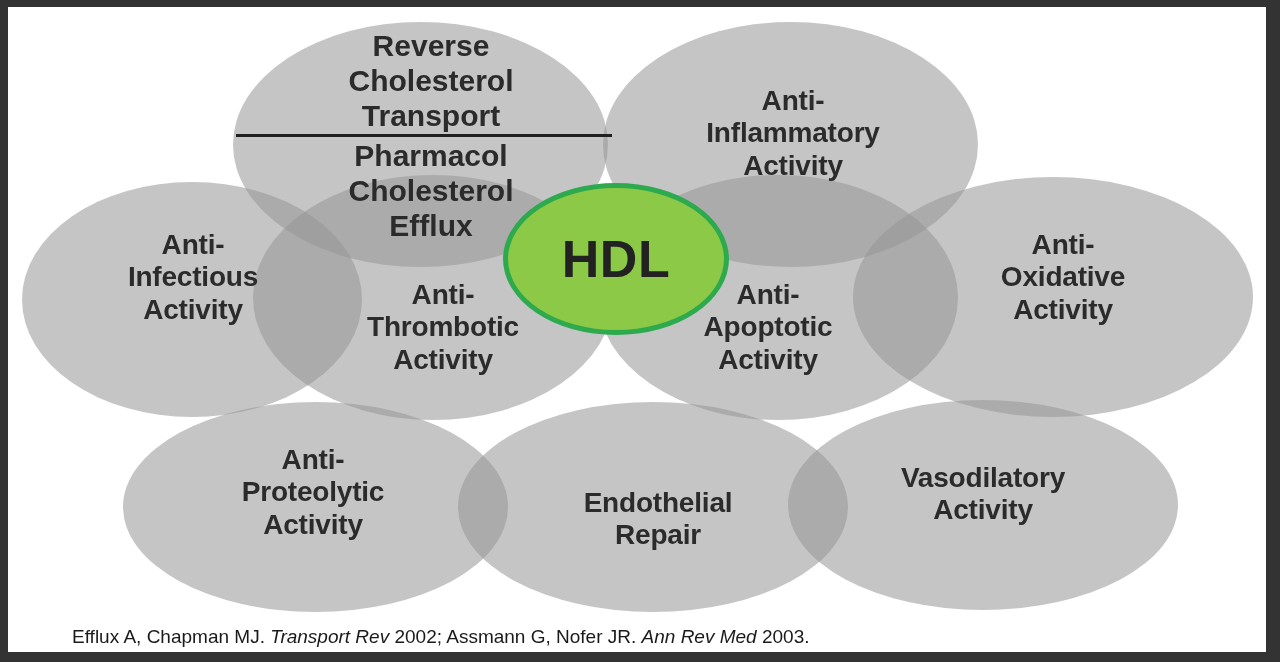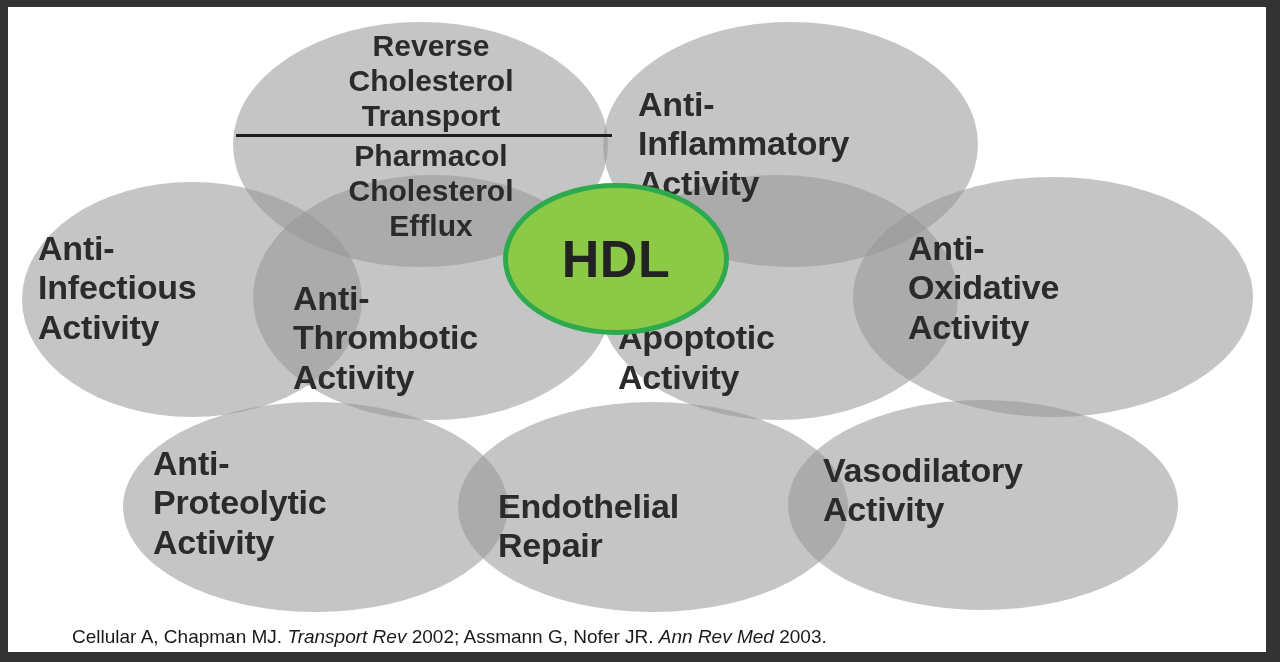--- a/index.html
+++ b/index.html
@@ -47,24 +47,24 @@
   .bubble {
     position: absolute;
     border-radius: 50%;
     background: rgba(150,150,150,0.55);
     z-index: 10;
   }
 
   .bubble-label {
     position: absolute;
     z-index: 25;
-    text-align: left;
+    text-align: center;
     color: #2b2b2b;
     font-weight: bold;
-    font-size: 34px;
+    font-size: 28px;
     line-height: 1.16;
     letter-spacing: -0.2px;
     pointer-events: none;
     white-space: pre-line;
   }
 
   
   .rct-label {
     position: absolute;
     z-index: 26;
@@ -176,31 +176,31 @@
 Apoptotic
 Activity</div>
 
     <div class="bubble-label" style="left:145px; top:437px; width:320px;">Anti-
 Proteolytic
 Activity</div>
 
     <div class="bubble-label" style="left:490px; top:480px; width:320px;">Endothelial
 Repair</div>
 
-    <div class="bubble-label" style="left:815px; top:444px; width:320px;">Vasodilatory
+    <div class="bubble-label" style="left:815px; top:455px; width:320px;">Vasodilatory
 Activity</div>
 
     <div class="hdl-ellipse">
       <span class="hdl-text">HDL</span>
     </div>
 
   </div>
 
   <div class="citation">
-    <span>Cellular A, Chapman MJ.</span>
+    <span>Efflux A, Chapman MJ.</span>
     <span class="ital">Transport Rev</span>
     <span>2002;</span>
     <span>Assmann G, Nofer JR.</span>
     <span class="ital">Ann Rev Med</span>
     <span>2003.</span>
   </div>
 
 </div>
 
 </body></html>

